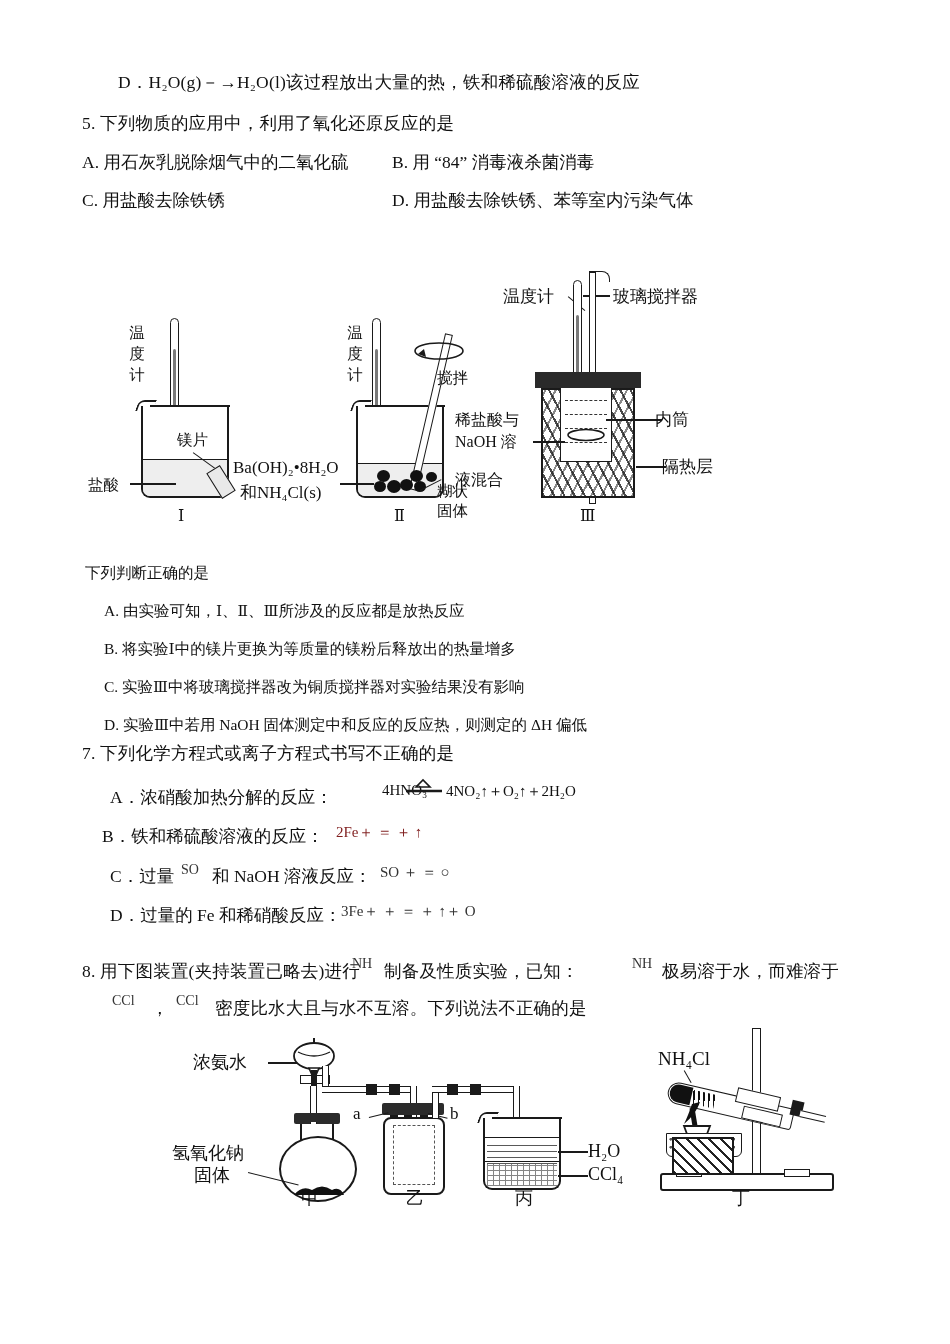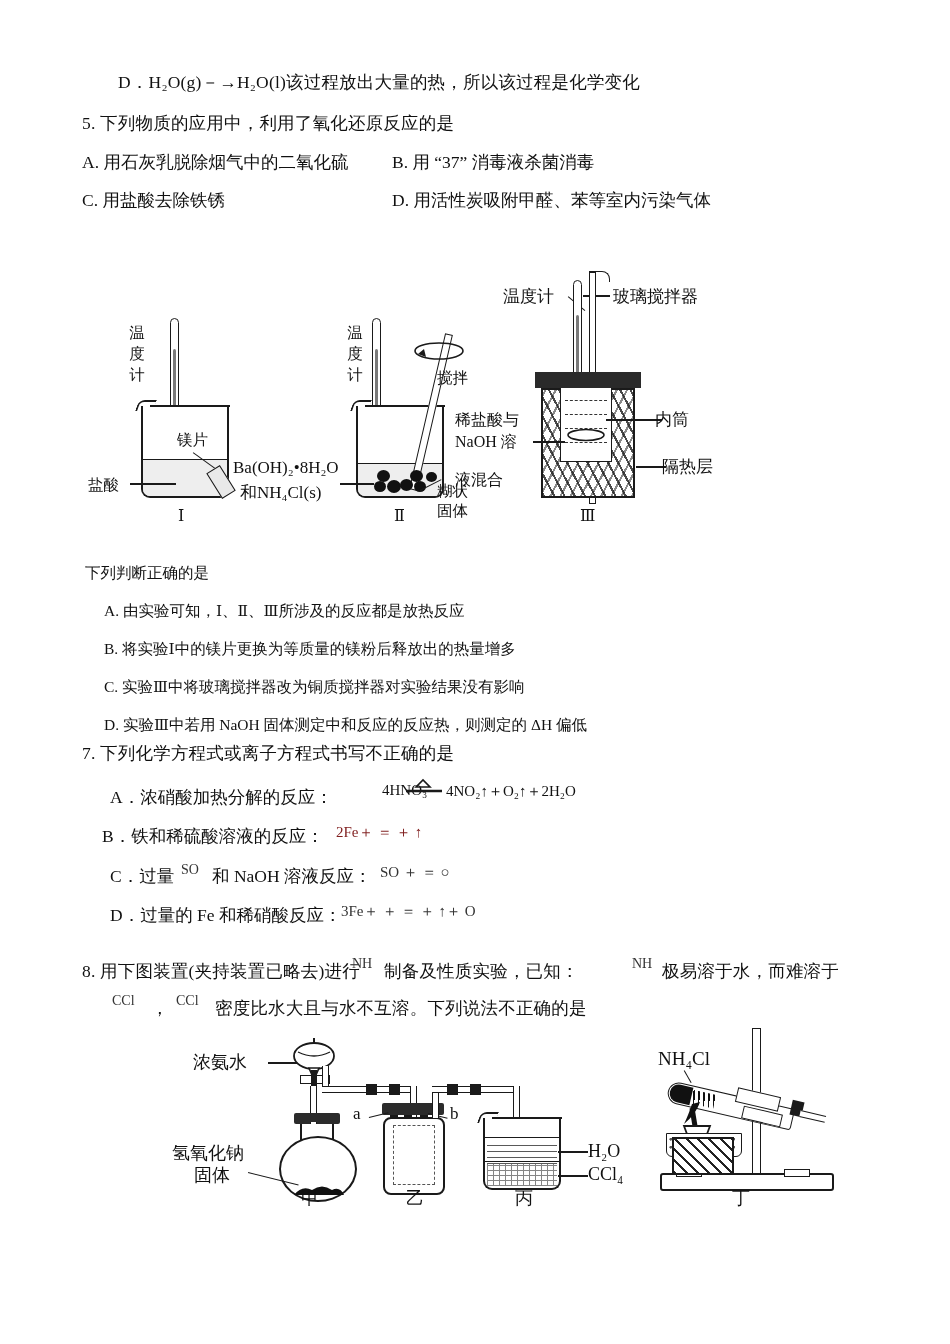--- a/index.html
+++ b/index.html
@@ -169,27 +169,27 @@
     background: repeating-linear-gradient(45deg, #222 0 2px, #fff 2px 8px);
     box-sizing: border-box;
   }
   .leadline { position: absolute; background: #1a1a1a; height: 1.4px; transform-origin: left center; }
 </style>
 </head>
 <body>
 
 <div class="page">
 
-  <div class="txt q" style="left:118px; top:70px;">D．H₂O(g)－→H₂O(l)该过程放出大量的热，所以该过程是化学变化</div>
+  <div class="txt q" style="left:118px; top:70px;">D．H₂O(g)－→H₂O(l)该过程放出大量的热，铁和稀硫酸溶液的反应</div>
 
   <div class="txt q" style="left:82px; top:111px;">5. 下列物质的应用中，利用了氧化还原反应的是</div>
   <div class="txt opt" style="left:82px; top:150px;">A. 用石灰乳脱除烟气中的二氧化硫</div>
-  <div class="txt opt" style="left:392px; top:150px;">B. 用 “37” 消毒液杀菌消毒</div>
+  <div class="txt opt" style="left:392px; top:150px;">B. 用 “84” 消毒液杀菌消毒</div>
   <div class="txt opt" style="left:82px; top:188px;">C. 用盐酸去除铁锈</div>
-  <div class="txt opt" style="left:392px; top:188px;">D. 用活性炭吸附甲醛、苯等室内污染气体</div>
+  <div class="txt opt" style="left:392px; top:188px;">D. 用盐酸去除铁锈、苯等室内污染气体</div>
 
 
   <div class="fig" style="left:0; top:0; width:950px; height:540px;">
 
     <div class="txt small" style="left:129px; top:322px; width:16px; white-space:normal; line-height:21px; text-align:center;">温度计</div>
 
     <div class="thermo" style="left:170px; top:318px; width:9px; height:174px;">
       <div class="merc" style="height:140px;"></div>
     </div>
 

